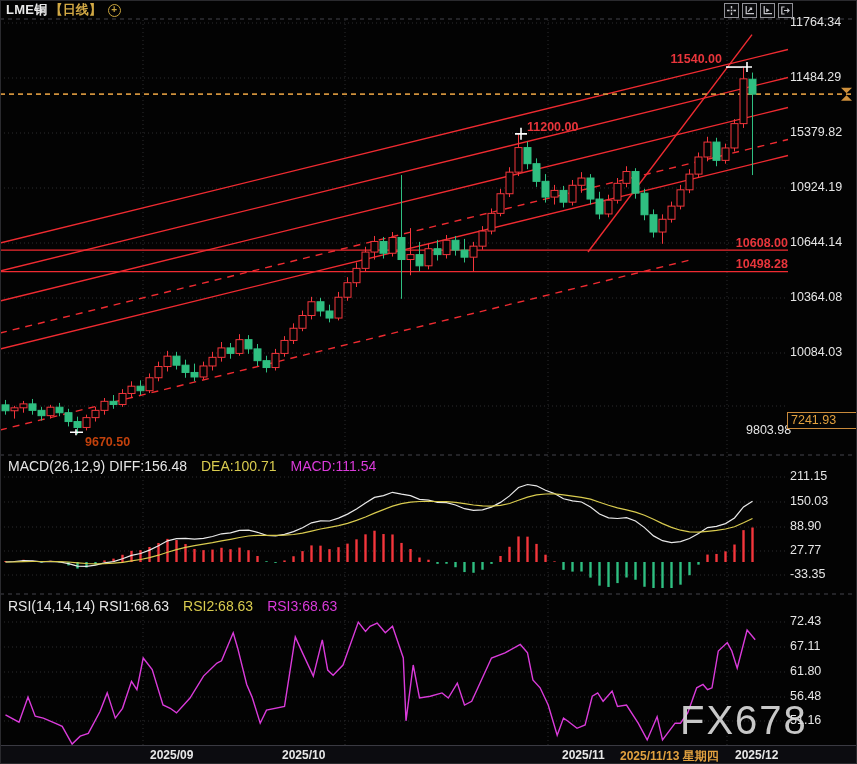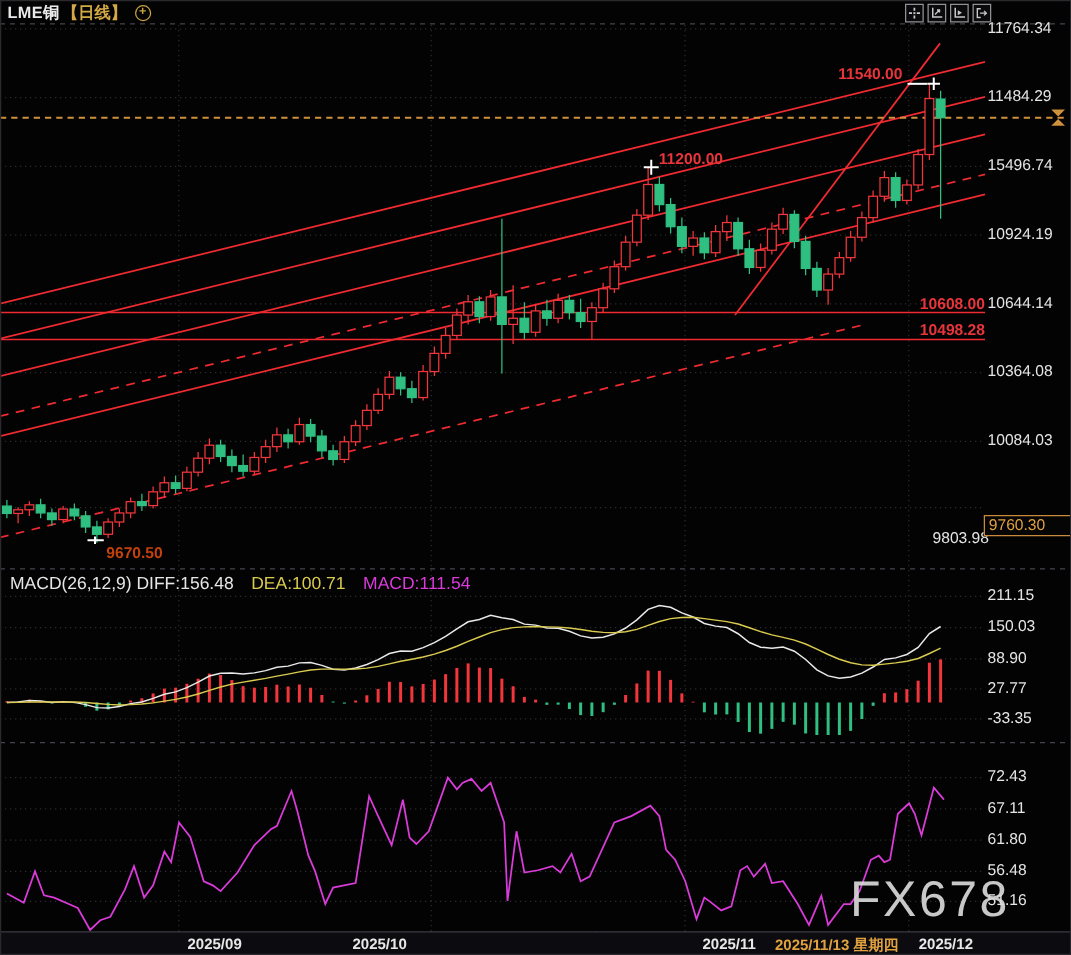--- a/index.html
+++ b/index.html
@@ -383,21 +383,21 @@
       <line x1="143" y1="745" x2="143" y2="750" stroke="#9a9aa0" stroke-width="1.5"></line>
       <line x1="345" y1="745" x2="345" y2="750" stroke="#9a9aa0" stroke-width="1.5"></line>
       <line x1="548" y1="745" x2="548" y2="750" stroke="#9a9aa0" stroke-width="1.5"></line>
       <line x1="727" y1="745" x2="727" y2="750" stroke="#9a9aa0" stroke-width="1.5"></line>
       <line x1="477" y1="745" x2="477" y2="752" stroke="#da3bda" stroke-width="2"></line>
     </svg>
 
   <div id="labels">
       <div class="axlabel" style="top: 15px; left: 790px;">11764.34</div>
       <div class="axlabel" style="top: 70px; left: 790px;">11484.29</div>
-      <div class="axlabel" style="top: 125px; left: 790px;">15496.74</div>
+      <div class="axlabel" style="top: 125px; left: 790px;">15379.82</div>
       <div class="axlabel" style="top: 180px; left: 790px;">10924.19</div>
       <div class="axlabel" style="top: 235px; left: 790px;">10644.14</div>
       <div class="axlabel" style="top: 290px; left: 790px;">10364.08</div>
       <div class="axlabel" style="top: 345px; left: 790px;">10084.03</div>
       <div class="axlabel" style="top: 398px; left: 746px; margin-top: 25px;">9803.98</div>
       <div class="axlabel" style="top: 469px; left: 790px;">211.15</div>
       <div class="axlabel" style="top: 494px; left: 790px;">150.03</div>
       <div class="axlabel" style="top: 519px; left: 790px;">88.90</div>
       <div class="axlabel" style="top: 543px; left: 790px;">27.77</div>
       <div class="axlabel" style="top: 567px; left: 790px;">-33.35</div>
@@ -410,22 +410,25 @@
 
   <div class="anno" style="left:650px;top:52px;width:72px;text-align:right">11540.00</div>
   <div class="anno" style="left:527px;top:120px">11200.00</div>
   <div class="anno green" style="left:85px;top:435px">9670.50</div>
   <div class="anno" style="left:716px;top:236px;width:72px;text-align:right">10608.00</div>
   <div class="anno" style="left:716px;top:257px;width:72px;text-align:right">10498.28</div>
 
   <div class="phead" style="top:458px">
     <span>MACD(26,12,9) DIFF:156.48</span><span class="dea">DEA:100.71</span><span class="mag">MACD:111.54</span>
   </div>
-
-  <div class="pricebox">9760.30</div>
+  <div class="phead" style="top:598px">
+    <span>RSI(14,14,14) RSI1:68.63</span><span class="dea">RSI2:68.63</span><span class="mag">RSI3:68.63</span>
+  </div>
+
+  <div class="pricebox">7241.93</div>
 
   <div id="datestrip"></div>
   <div class="dlabel" style="left:150px">2025/09</div>
   <div class="dlabel" style="left:282px">2025/10</div>
   <div class="dlabel" style="left:562px">2025/11</div>
   <div class="dlabel orange" style="left:620px">2025/11/13 星期四</div>
   <div class="dlabel" style="left:735px">2025/12</div>
 
   <div id="watermark">FX678</div>
 </div>

